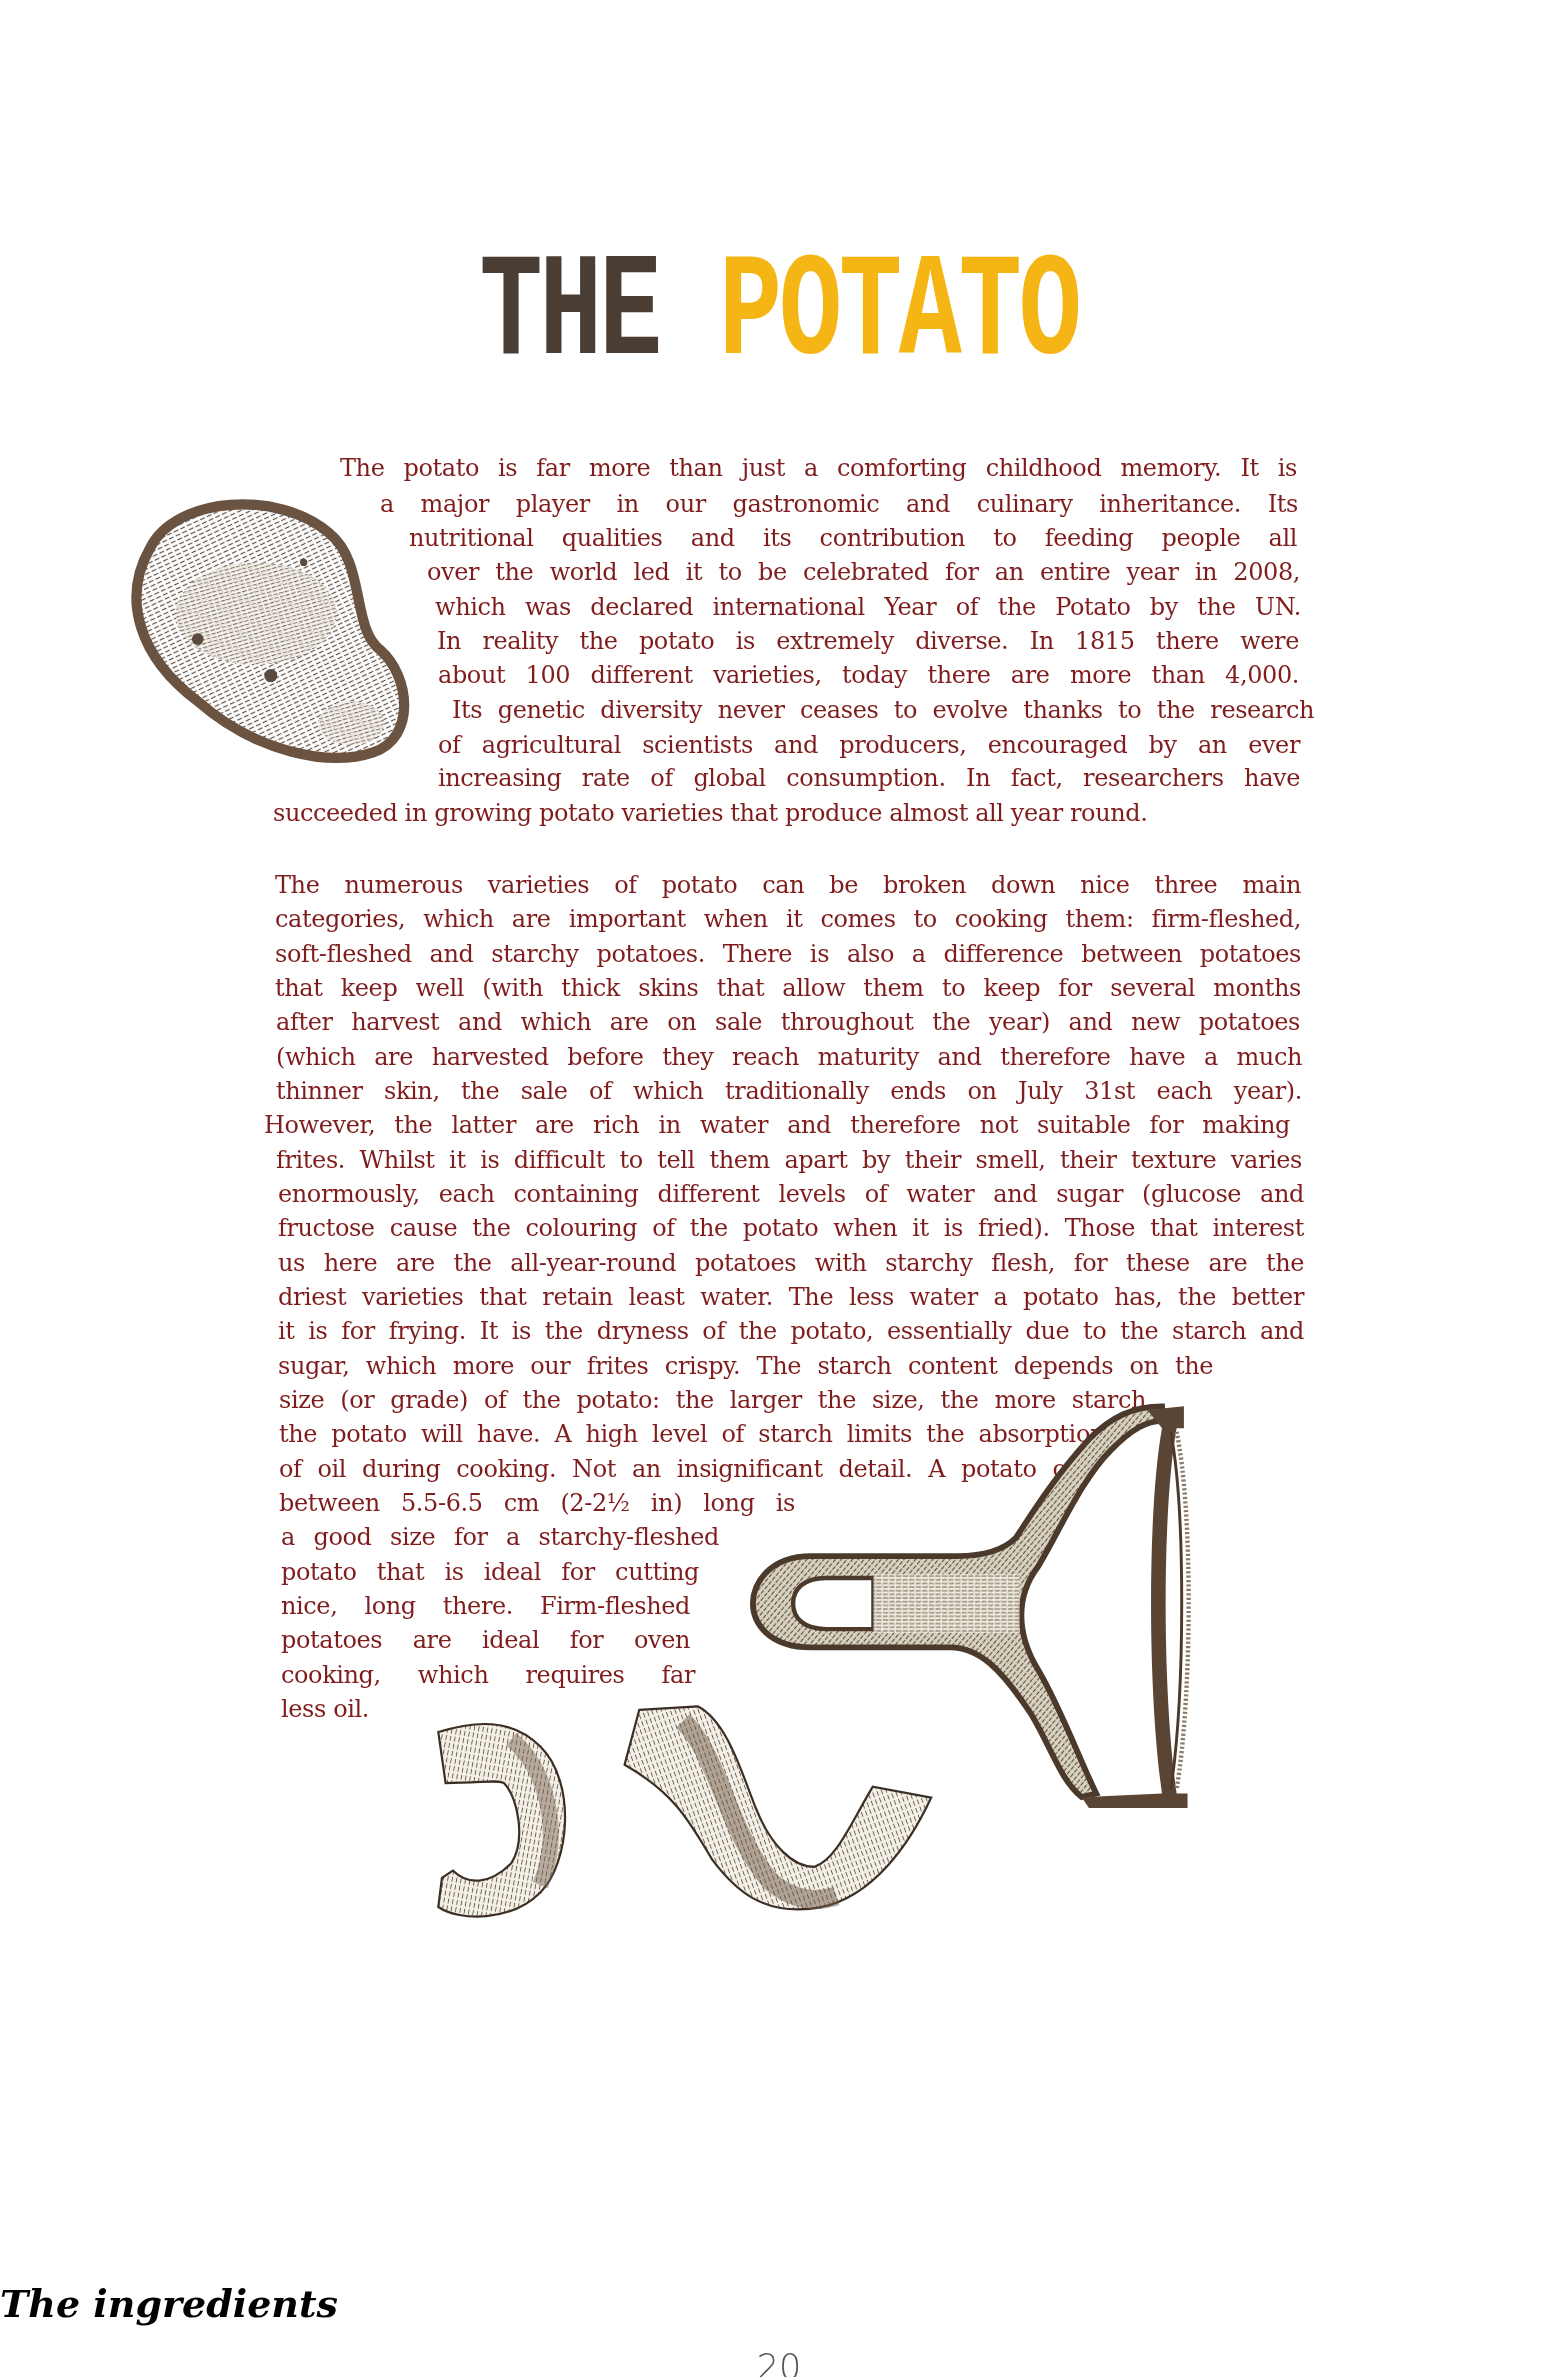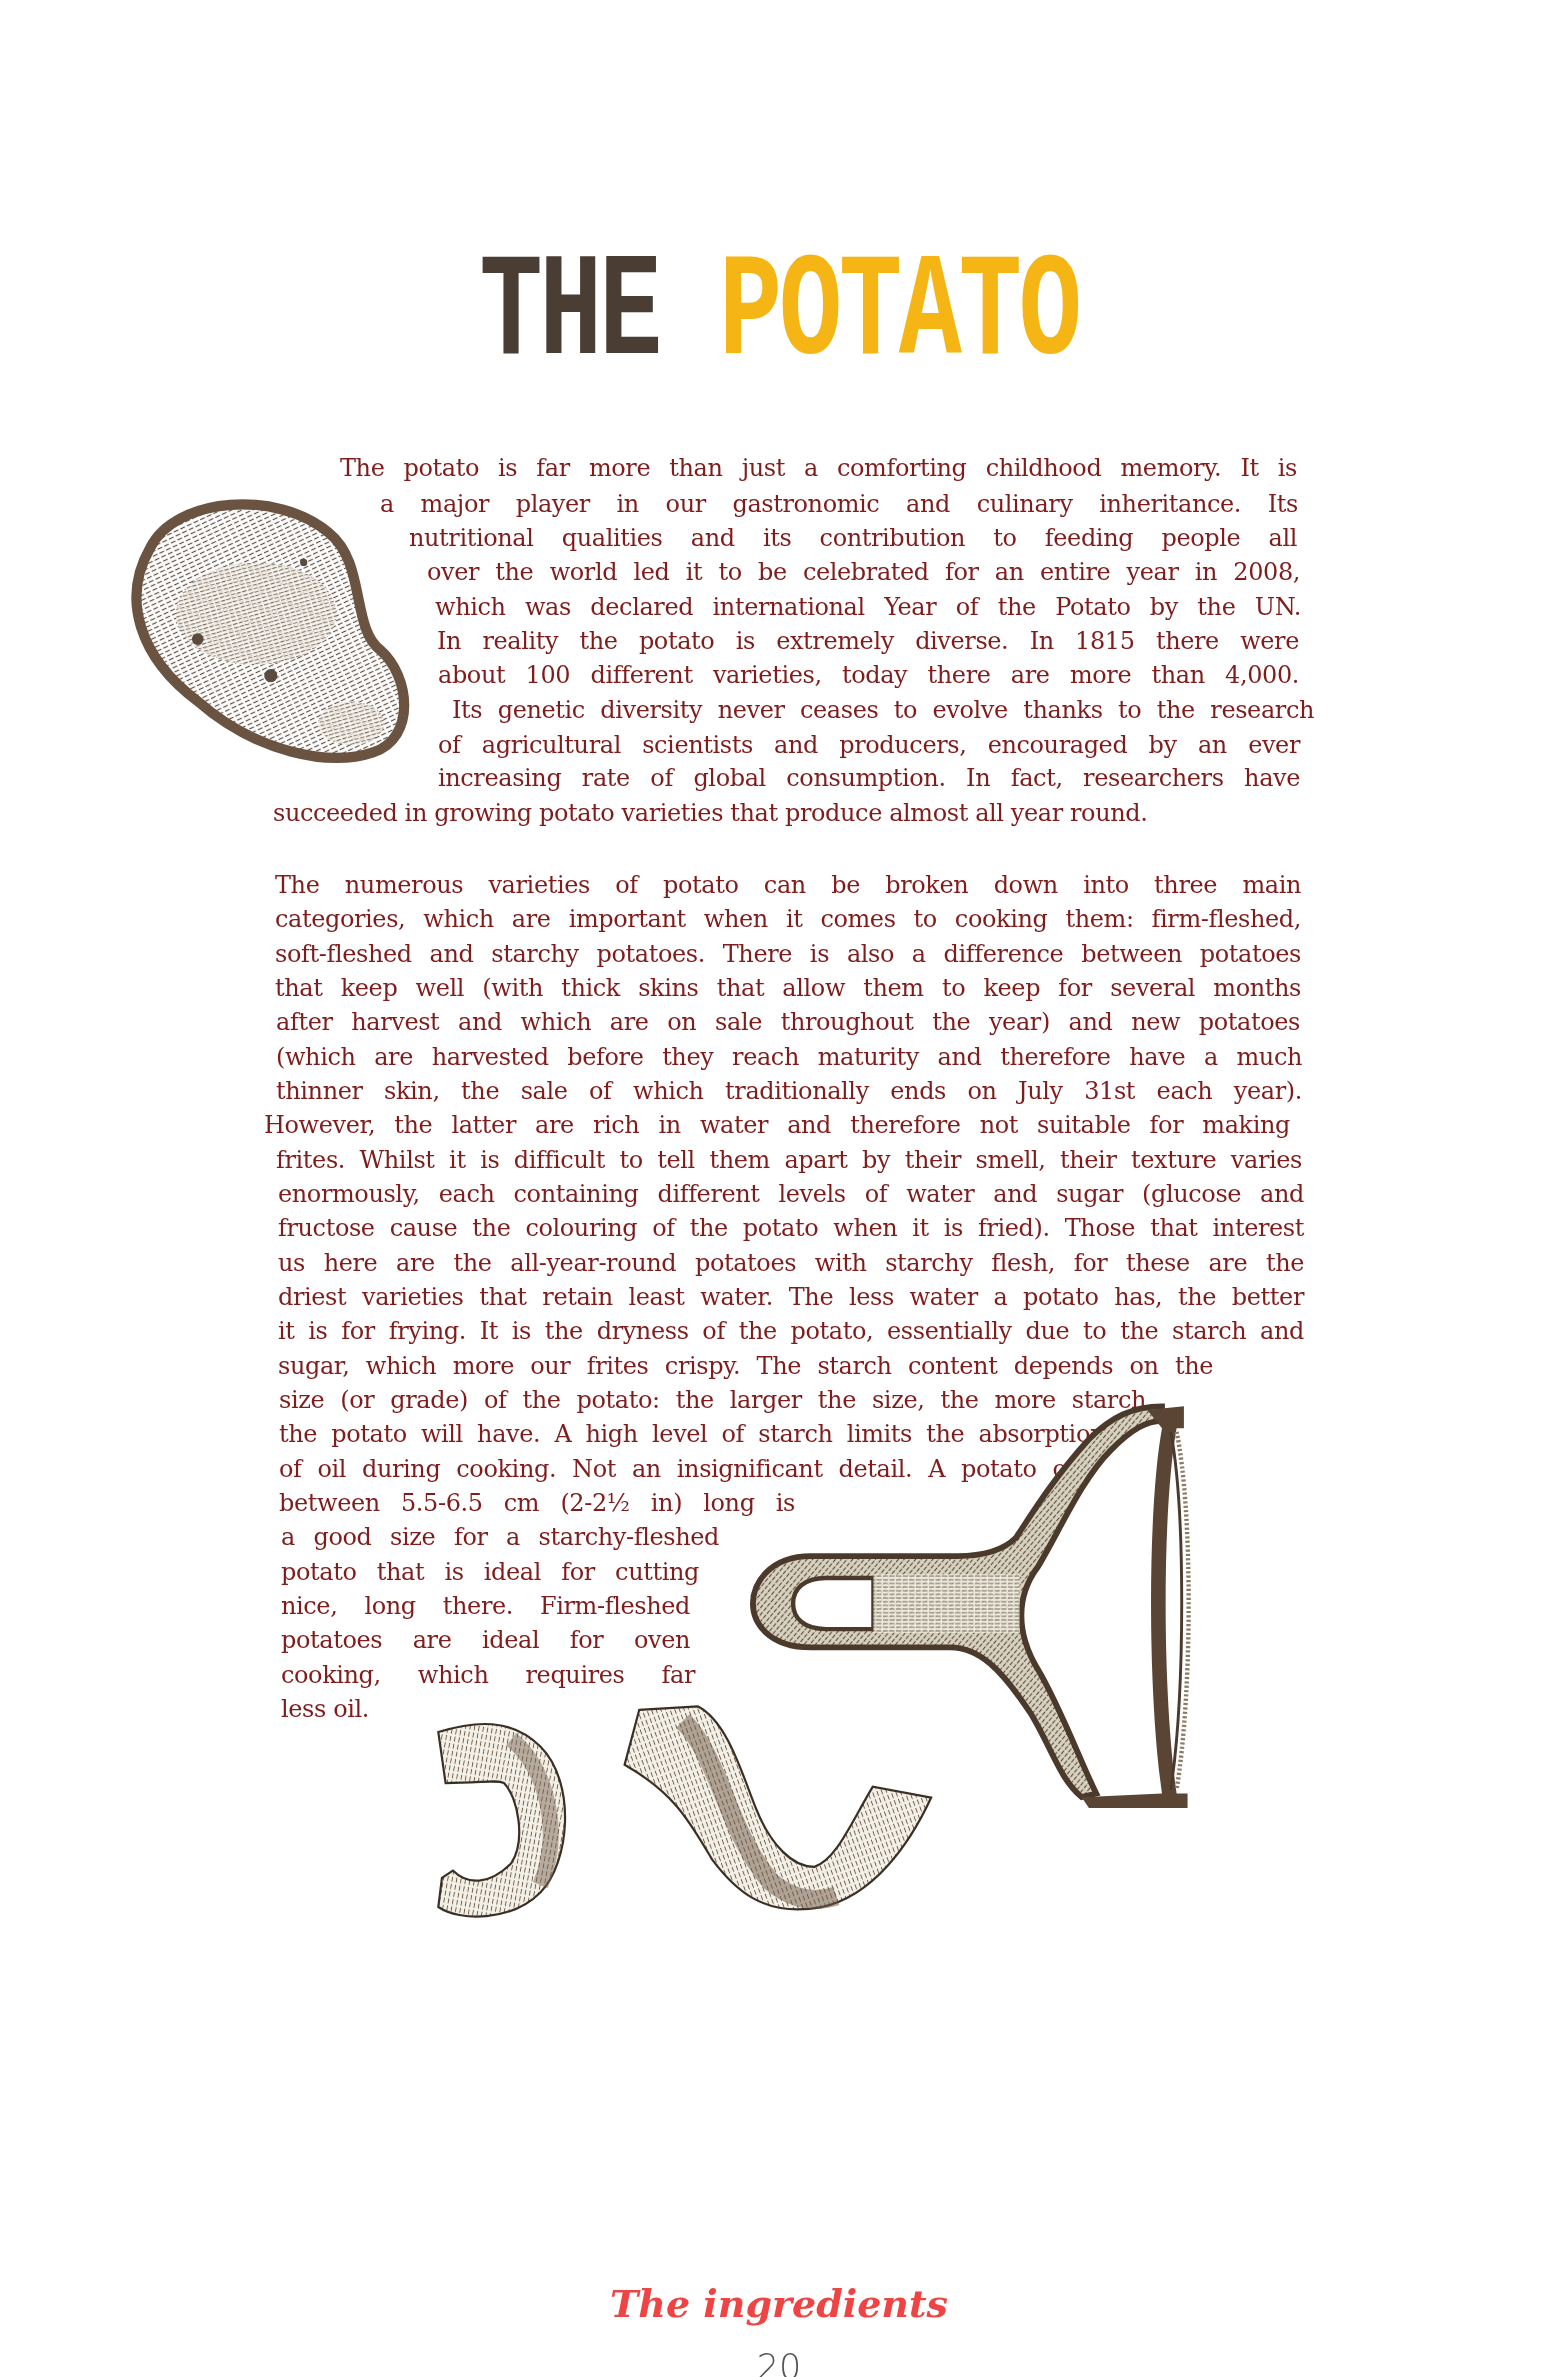--- a/index.html
+++ b/index.html
@@ -16,23 +16,23 @@
   .title .w1 { color: #4a3d33; }
   .title .w2 { color: #f5b514; }
   .line {
     position: absolute; font-size: 24px; line-height: 29px; white-space: nowrap;
     text-align: justify; text-align-last: justify; color: #7f1d1d;
     font-family: "DejaVu Serif", "Liberation Serif", serif;
     letter-spacing: -0.4px;
   }
   .line.last { text-align-last: left; }
   .footer-label {
-    position: absolute; top: 2281px; left: 0; width: 1558px; text-align: center;
+    position: absolute; top: 2281px; left: 0; width: 1558px; 
     font-family: "DejaVu Serif", serif; font-style: italic; font-weight: bold;
-    font-size: 38px; color: #ef4444;
+    font-size: 38px; color: #000000;
   }
   .page-num {
     position: absolute; top: 2347px; left: 0; width: 1558px; text-align: center;
     font-family: "DejaVu Sans", sans-serif; font-size: 35px; font-weight: 200; color: #555;
   }
   svg.illus { position: absolute; }
 </style>
 </head>
 <body>
 
@@ -68,21 +68,21 @@
   <div class="line" style="left:435px;top:593px;width:866px">which was declared international Year of the Potato by the UN.</div>
   <div class="line" style="left:437px;top:627px;width:862px">In reality the potato is extremely diverse. In 1815 there were</div>
   <div class="line" style="left:438px;top:661px;width:861px">about 100 different varieties, today there are more than 4,000.</div>
   <div class="line" style="left:452px;top:696px;width:862px">Its genetic diversity never ceases to evolve thanks to the research</div>
   <div class="line" style="left:438px;top:731px;width:862px">of agricultural scientists and producers, encouraged by an ever</div>
   <div class="line" style="left:438px;top:764px;width:862px">increasing rate of global consumption. In fact, researchers have</div>
   <div class="line last" style="left:273px;top:799px;width:979px">succeeded in growing potato varieties that produce almost all year round.</div>
 </div>
 
 <div>
-  <div class="line" style="left:275px;top:871px;width:1026px">The numerous varieties of potato can be broken down into three main</div>
+  <div class="line" style="left:275px;top:871px;width:1026px">The numerous varieties of potato can be broken down nice three main</div>
   <div class="line" style="left:275px;top:905px;width:1026px">categories, which are important when it comes to cooking them: firm-fleshed,</div>
   <div class="line" style="left:275px;top:940px;width:1026px">soft-fleshed and starchy potatoes. There is also a difference between potatoes</div>
   <div class="line" style="left:275px;top:974px;width:1026px">that keep well (with thick skins that allow them to keep for several months</div>
   <div class="line" style="left:276px;top:1008px;width:1024px">after harvest and which are on sale throughout the year) and new potatoes</div>
   <div class="line" style="left:276px;top:1043px;width:1026px">(which are harvested before they reach maturity and therefore have a much</div>
   <div class="line" style="left:276px;top:1077px;width:1026px">thinner skin, the sale of which traditionally ends on July 31st each year).</div>
   <div class="line" style="left:264px;top:1111px;width:1026px">However, the latter are rich in water and therefore not suitable for making</div>
   <div class="line" style="left:276px;top:1146px;width:1026px">frites. Whilst it is difficult to tell them apart by their smell, their texture varies</div>
   <div class="line" style="left:278px;top:1180px;width:1026px">enormously, each containing different levels of water and sugar (glucose and</div>
   <div class="line" style="left:278px;top:1214px;width:1026px">fructose cause the colouring of the potato when it is fried). Those that interest</div>

